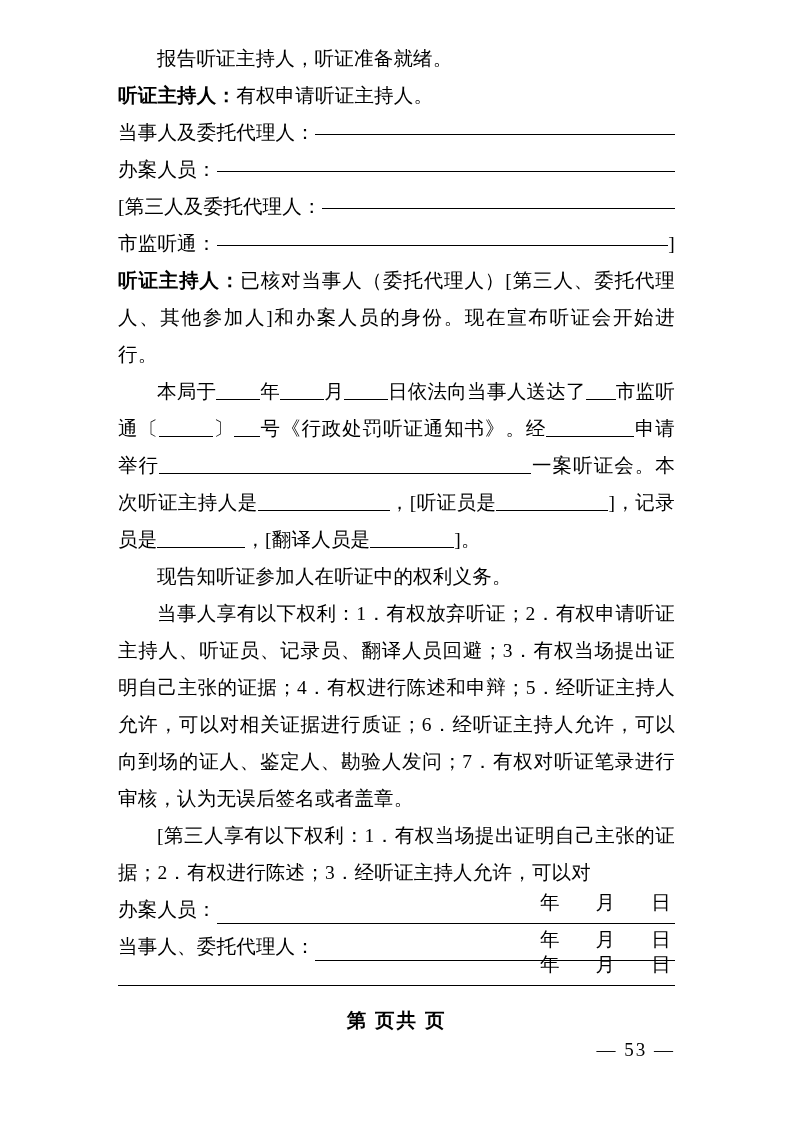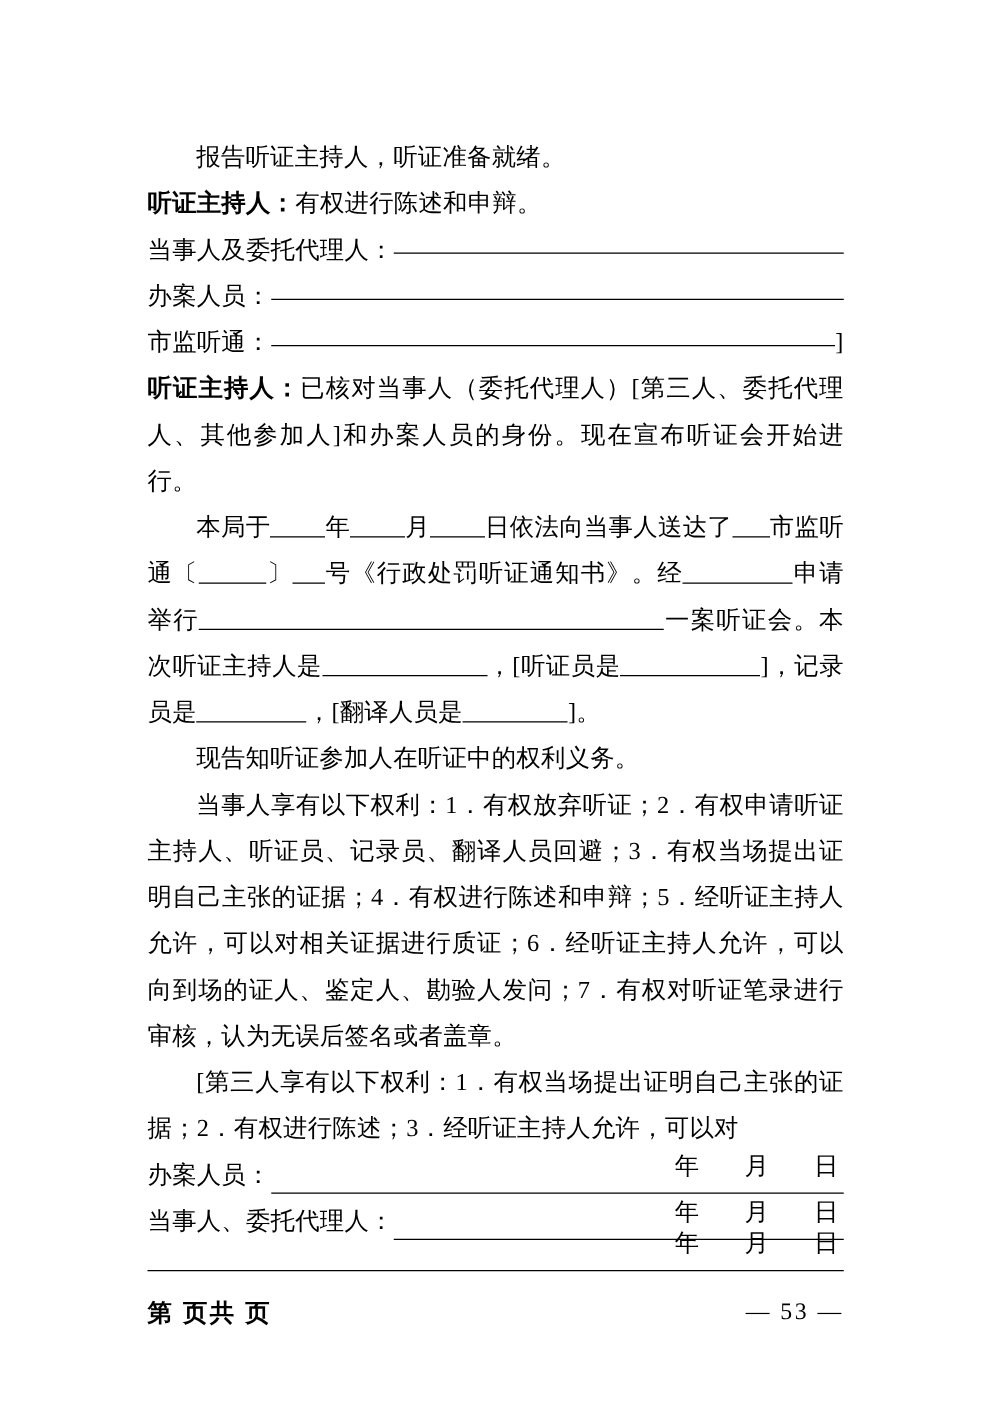--- a/index.html
+++ b/index.html
@@ -14,21 +14,21 @@
     color: #000000;
     position: relative;
     overflow: hidden;
   }
   .page {
     position: absolute;
     top: 0; left: 0;
     width: 793px;
     height: 1122px;
     box-sizing: border-box;
-    padding: 108px 118px 0 118px;
+    padding: 40px 118px 0 118px;
   }
   .doc-body {
     font-size: 19.5px;
     line-height: 37px;
     text-align: justify;
     letter-spacing: 0.2px;
   }
   .line {
     white-space: nowrap;
   }
@@ -80,21 +80,21 @@
   }
   .sig-row .dates {
     position: absolute;
     right: 0;
     bottom: 2px;
     display: flex;
     gap: 36px;
     padding-right: 4px;
   }
   .footer-center {
-    text-align: left;
+    text-align: center;
     font-weight: bold;
     font-size: 19.5px;
     margin-top: 12px;
     letter-spacing: 2px;
   }
   .pagenum {
     position: absolute;
     right: 118px;
     top: 1039px;
     font-size: 19px;
@@ -102,32 +102,36 @@
   }
 </style>
 </head>
 <body>
 
 <div class="page">
   <div class="doc-body">
 
     <p class="para indent line"><span>报告听证主持人，听证准备就绪。</span></p>
 
-    <p class="para line"><span class="bold">听证主持人：</span><span>有权进行陈述和申辩。</span></p>
+    <p class="para line"><span class="bold">听证主持人：</span><span>有权申请听证主持人。</span></p>
 
     <div class="fill-row">
       <span class="lbl">当事人及委托代理人：</span>
         <span class="grow"></span>
     </div>
 
     <div class="fill-row">
       <span class="lbl">办案人员：</span>
         <span class="grow"></span>
     </div>
 
+    <div class="fill-row">
+      <span class="lbl">[第三人及委托代理人：</span>
+        <span class="grow"></span>
+    </div>
 
     <div class="fill-row">
       <span class="lbl">市监听通：</span>
         <span class="grow"></span>
         <span class="lbl">]</span>
     </div>
 
     <p class="para"><span class="bold">听证主持人：</span><span>已核对当事人（委托代理人）[第三人、委托代理人、其他参加人]和办案人员的身份。现在宣布听证会开始进行。</span></p>
 
     <p class="para indent"><span>本局于</span><span class="u" style="width:44px"></span><span>年</span><span class="u" style="width:44px"></span><span>月</span><span class="u" style="width:44px"></span><span>日依法向当事人送达了</span><span class="u" style="width:30px"></span><span>市监听通〔</span><span class="u" style="width:54px"></span><span>〕</span><span class="u" style="width:26px"></span><span>号《行政处罚听证通知书》。经</span><span class="u" style="width:88px"></span><span>申请举行</span><span class="u" style="width:372px"></span><span>一案听证会。本次听证主持人是</span><span class="u" style="width:132px"></span><span>，[听证员是</span><span class="u" style="width:112px"></span><span>]，记录员是</span><span class="u" style="width:88px"></span><span>，[翻译人员是</span><span class="u" style="width:84px"></span><span>]。</span></p>

